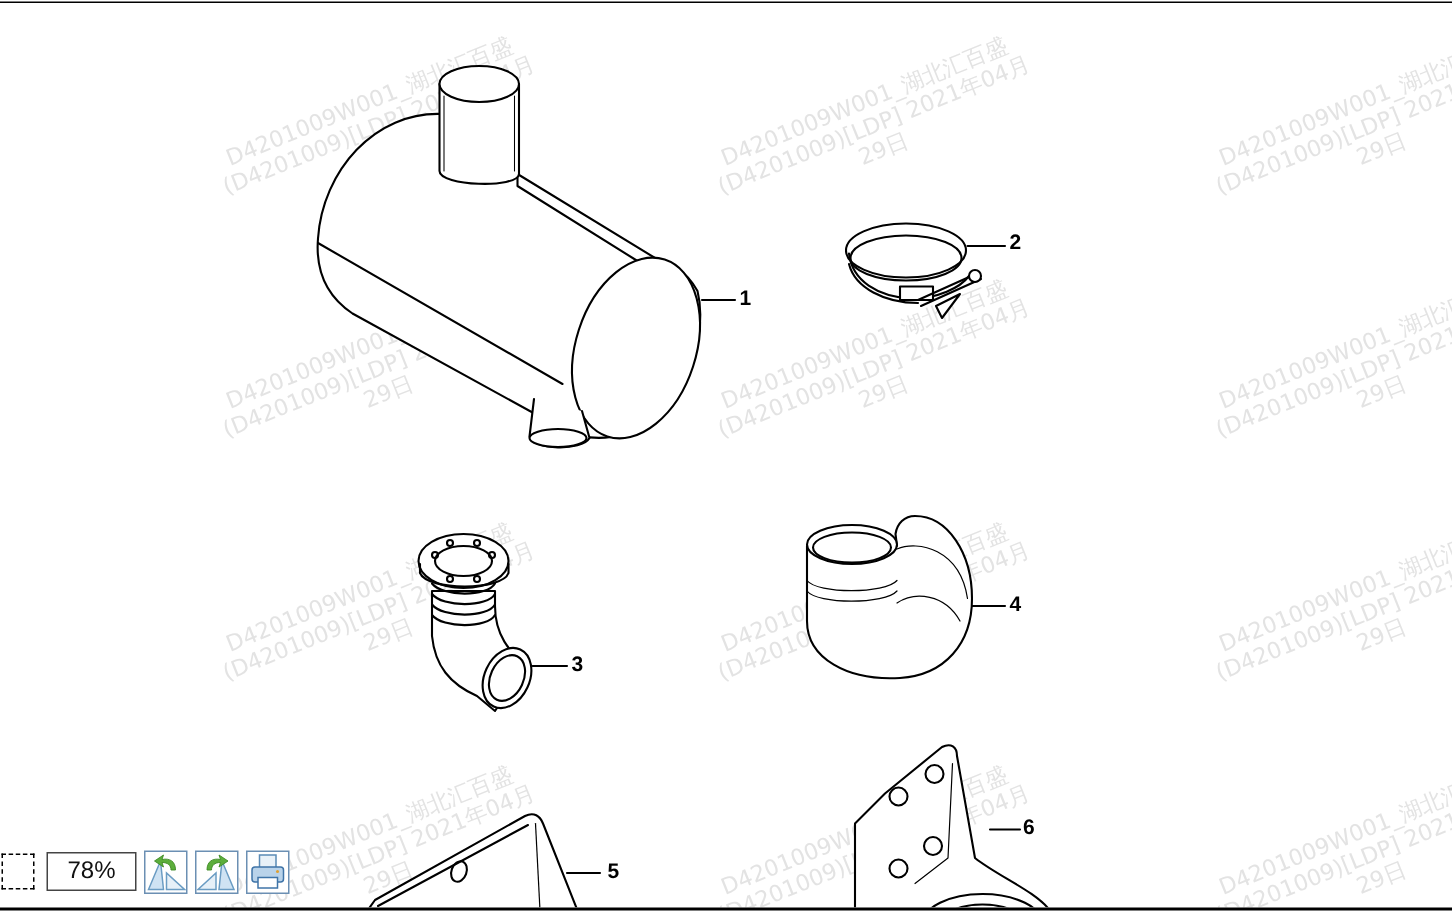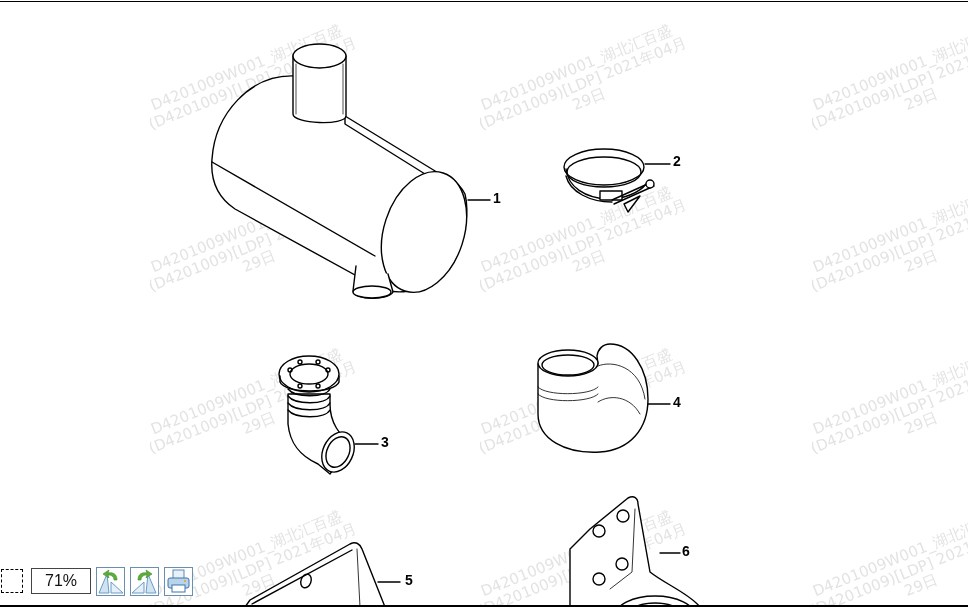--- a/index.html
+++ b/index.html
@@ -185,21 +185,21 @@
   <span class="callout" style="left:493px;top:188px;">1</span>
   <span class="callout" style="left:673px;top:151px;">2</span>
   <span class="callout" style="left:381px;top:432px;">3</span>
   <span class="callout" style="left:673px;top:392px;">4</span>
   <span class="callout" style="left:405px;top:570px;">5</span>
   <span class="callout" style="left:682px;top:541px;">6</span>
 </div>
 
 <div class="toolbar">
   <div class="tb-fit"></div>
-  <div class="tb-zoom">71%</div>
+  <div class="tb-zoom">78%</div>
   <div class="tb-btn">
     <svg width="27" height="27" viewBox="0 0 27 27">
       <path d="M2,25 L10,6 L12,25 Z" fill="#cfe3f3" stroke="#6a9cc3" stroke-width="1"></path>
       <path d="M14,25 L26,25 L14,14 Z" fill="#e6f0f8" stroke="#6a9cc3" stroke-width="1"></path>
       <path d="M20,12 C20,6 16,4 11,5 L12,2 L6,6 L12,10 L11,7 C15,7 17,9 17,12 Z" fill="#5cae3b" stroke="#3d8a24" stroke-width="0.6"></path>
     </svg>
   </div>
   <div class="tb-btn">
     <svg width="27" height="27" viewBox="0 0 27 27">
       <path d="M25,25 L17,6 L15,25 Z" fill="#cfe3f3" stroke="#6a9cc3" stroke-width="1"></path>

